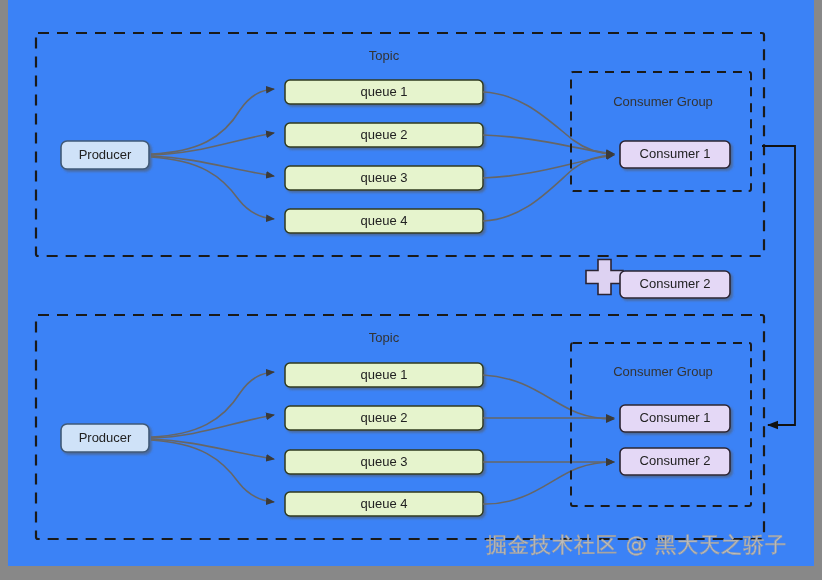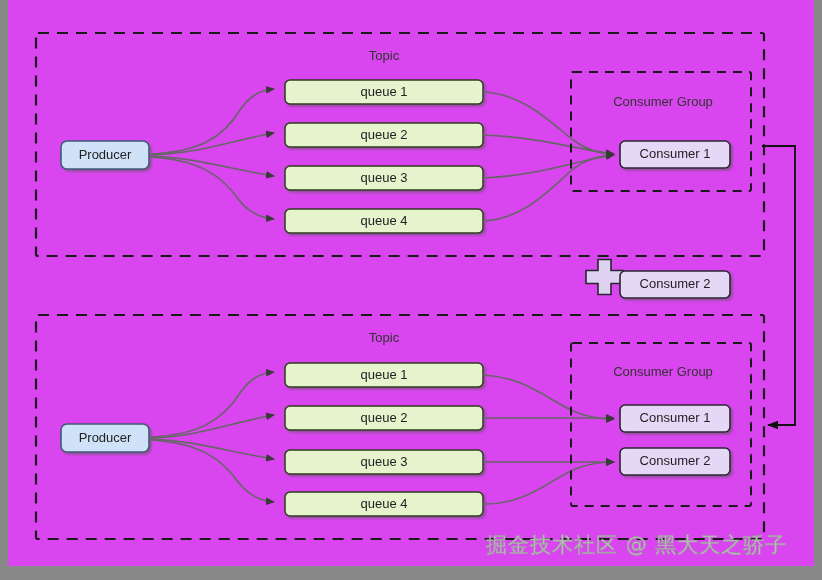--- a/index.html
+++ b/index.html
@@ -14,21 +14,21 @@
     background: #888888;
     overflow: hidden;
     font-family: "Liberation Sans", sans-serif;
   }
   #canvas {
     position: absolute;
     left: 8px;
     top: 0px;
     width: 806px;
     height: 566px;
-    background: #d946ef;
+    background: #3b82f6;
   }
   svg { display: block; }
   .node-label {
     font-family: "Liberation Sans", sans-serif;
     font-size: 13px;
     fill: #222222;
     text-anchor: middle;
     dominant-baseline: middle;
   }
   .group-label {

